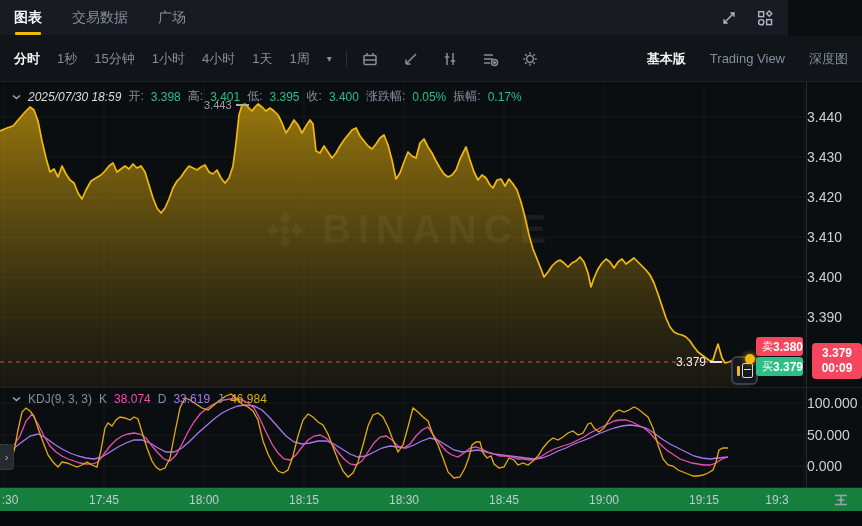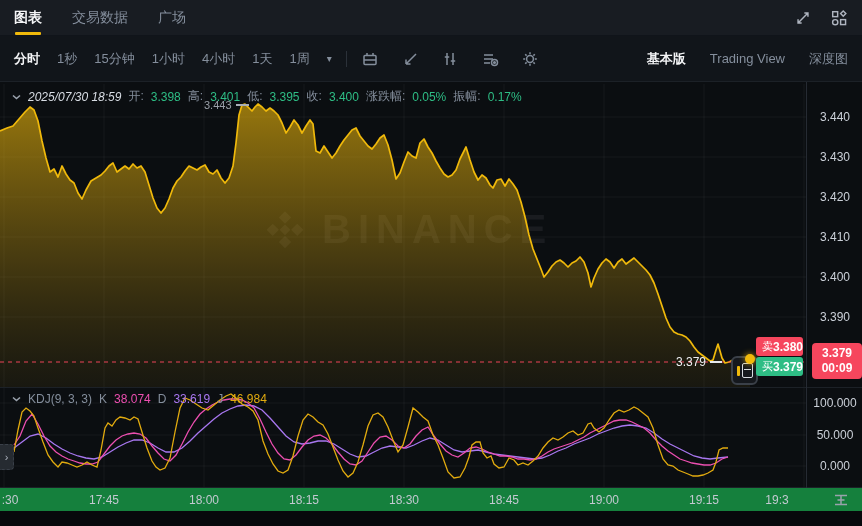--- a/index.html
+++ b/index.html
@@ -1,19 +1,19 @@
 <!DOCTYPE html>
 <html><head>
 <meta charset="utf-8">
 <style>
   html,body{margin:0;padding:0;background:#07090C;}
   .app{position:relative;width:862px;height:526px;background:#0B0E11;overflow:hidden;
        font-family:"Liberation Sans",sans-serif;-webkit-font-smoothing:antialiased;}
   
-  .topnav{position:absolute;left:0;top:0;width:862px;height:36px;background:#181C22;
+  .topnav{position:absolute;left:0;top:0;width:788px;height:36px;background:#181C22;
           display:flex;align-items:stretch;padding-left:14px;box-sizing:border-box;
           border-bottom:1px solid #10141A;}
   .tab{position:relative;display:flex;align-items:center;margin-right:30px;font-size:14px;
        color:#848E9C;cursor:pointer;white-space:nowrap;}
   .tab.active{color:#F4F5F7;font-weight:700;}
   .tab.active::after{content:"";position:absolute;left:50%;transform:translateX(-50%);
        bottom:0;width:26px;height:3px;background:#F0B90B;border-radius:1px;}
   .topnav-icons{margin-left:auto;display:flex;align-items:center;gap:18px;padding-right:14px;}
   .icon-btn{display:flex;align-items:center;justify-content:center;cursor:pointer;}
   .icon-btn svg{stroke:#AEB4BF;fill:none;stroke-width:1.6;}
@@ -59,22 +59,22 @@
          box-sizing:border-box;cursor:pointer;}
   .quote .q-lb{font-size:11px;color:#FFFFFF;}
   .quote .q-pr{font-size:12px;font-weight:700;color:#FFFFFF;}
   .quote.sell{top:337px;background:#F6465D;}
   .quote.buy{top:357px;background:#2EBD85;}
   .last-dot{position:absolute;left:745px;top:354px;width:10px;height:10px;border-radius:50%;
             background:#F0B90B;z-index:7;box-shadow:0 0 6px rgba(240,185,11,.8);}
   
   .price-axis{position:absolute;left:806px;top:82px;width:56px;height:429px;
               border-left:1px solid #262B33;z-index:5;background:transparent;}
-  .tick{position:absolute;left:0;width:56px;text-align:center;transform:translateY(-50%);
-        font-size:12px;color:#CBD0D8;}
+  .tick{position:absolute;left:0;width:56px;text-align:left;transform:translateY(-50%);
+        font-size:14px;color:#CBD0D8;}
   .axis-badge{position:absolute;left:812px;top:343px;width:50px;height:36px;background:#F6465D;
               border-radius:4px;z-index:9;display:flex;flex-direction:column;align-items:center;
               justify-content:center;line-height:15px;}
   .axis-badge span{font-size:12px;font-weight:700;color:#FFFFFF;}
   
   .kdj-row{position:absolute;left:12px;top:392px;display:flex;align-items:center;gap:7px;
            font-size:12px;z-index:7;white-space:nowrap;}
   .kdj-row .t{color:#848E9C;}
   .kdj-row .k{color:#EC4FB0;}
   .kdj-row .d{color:#A877F0;}

